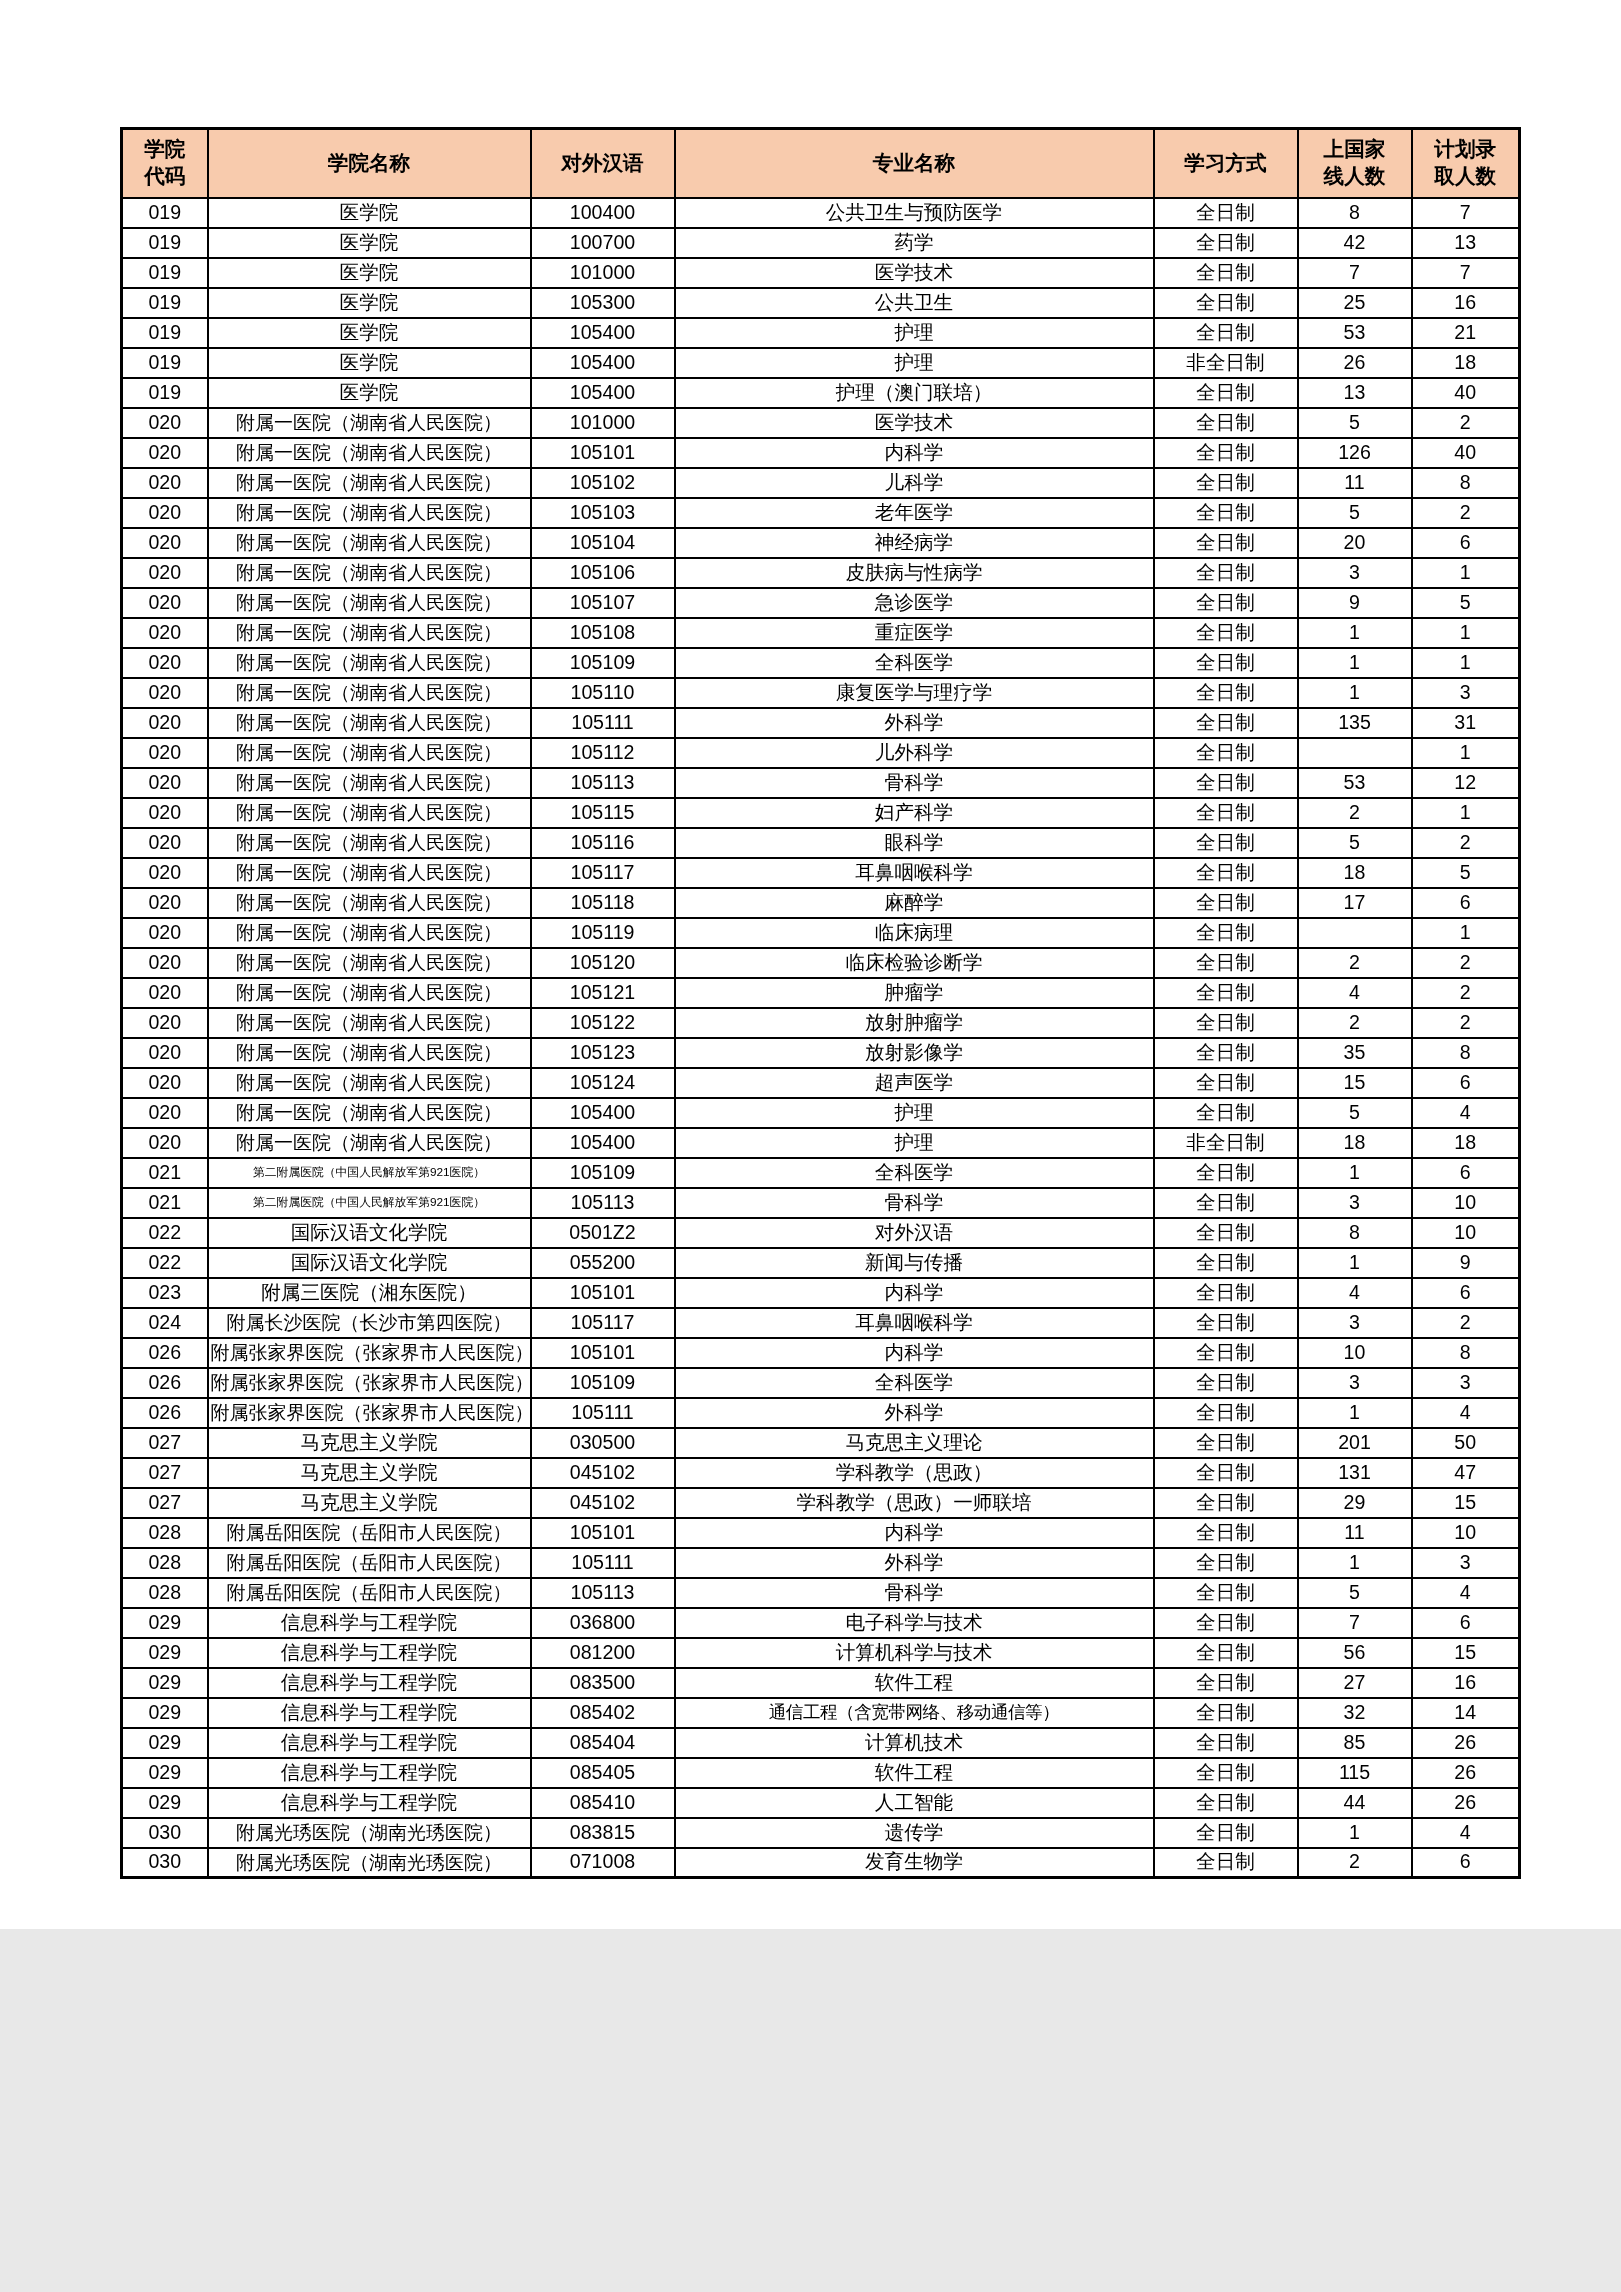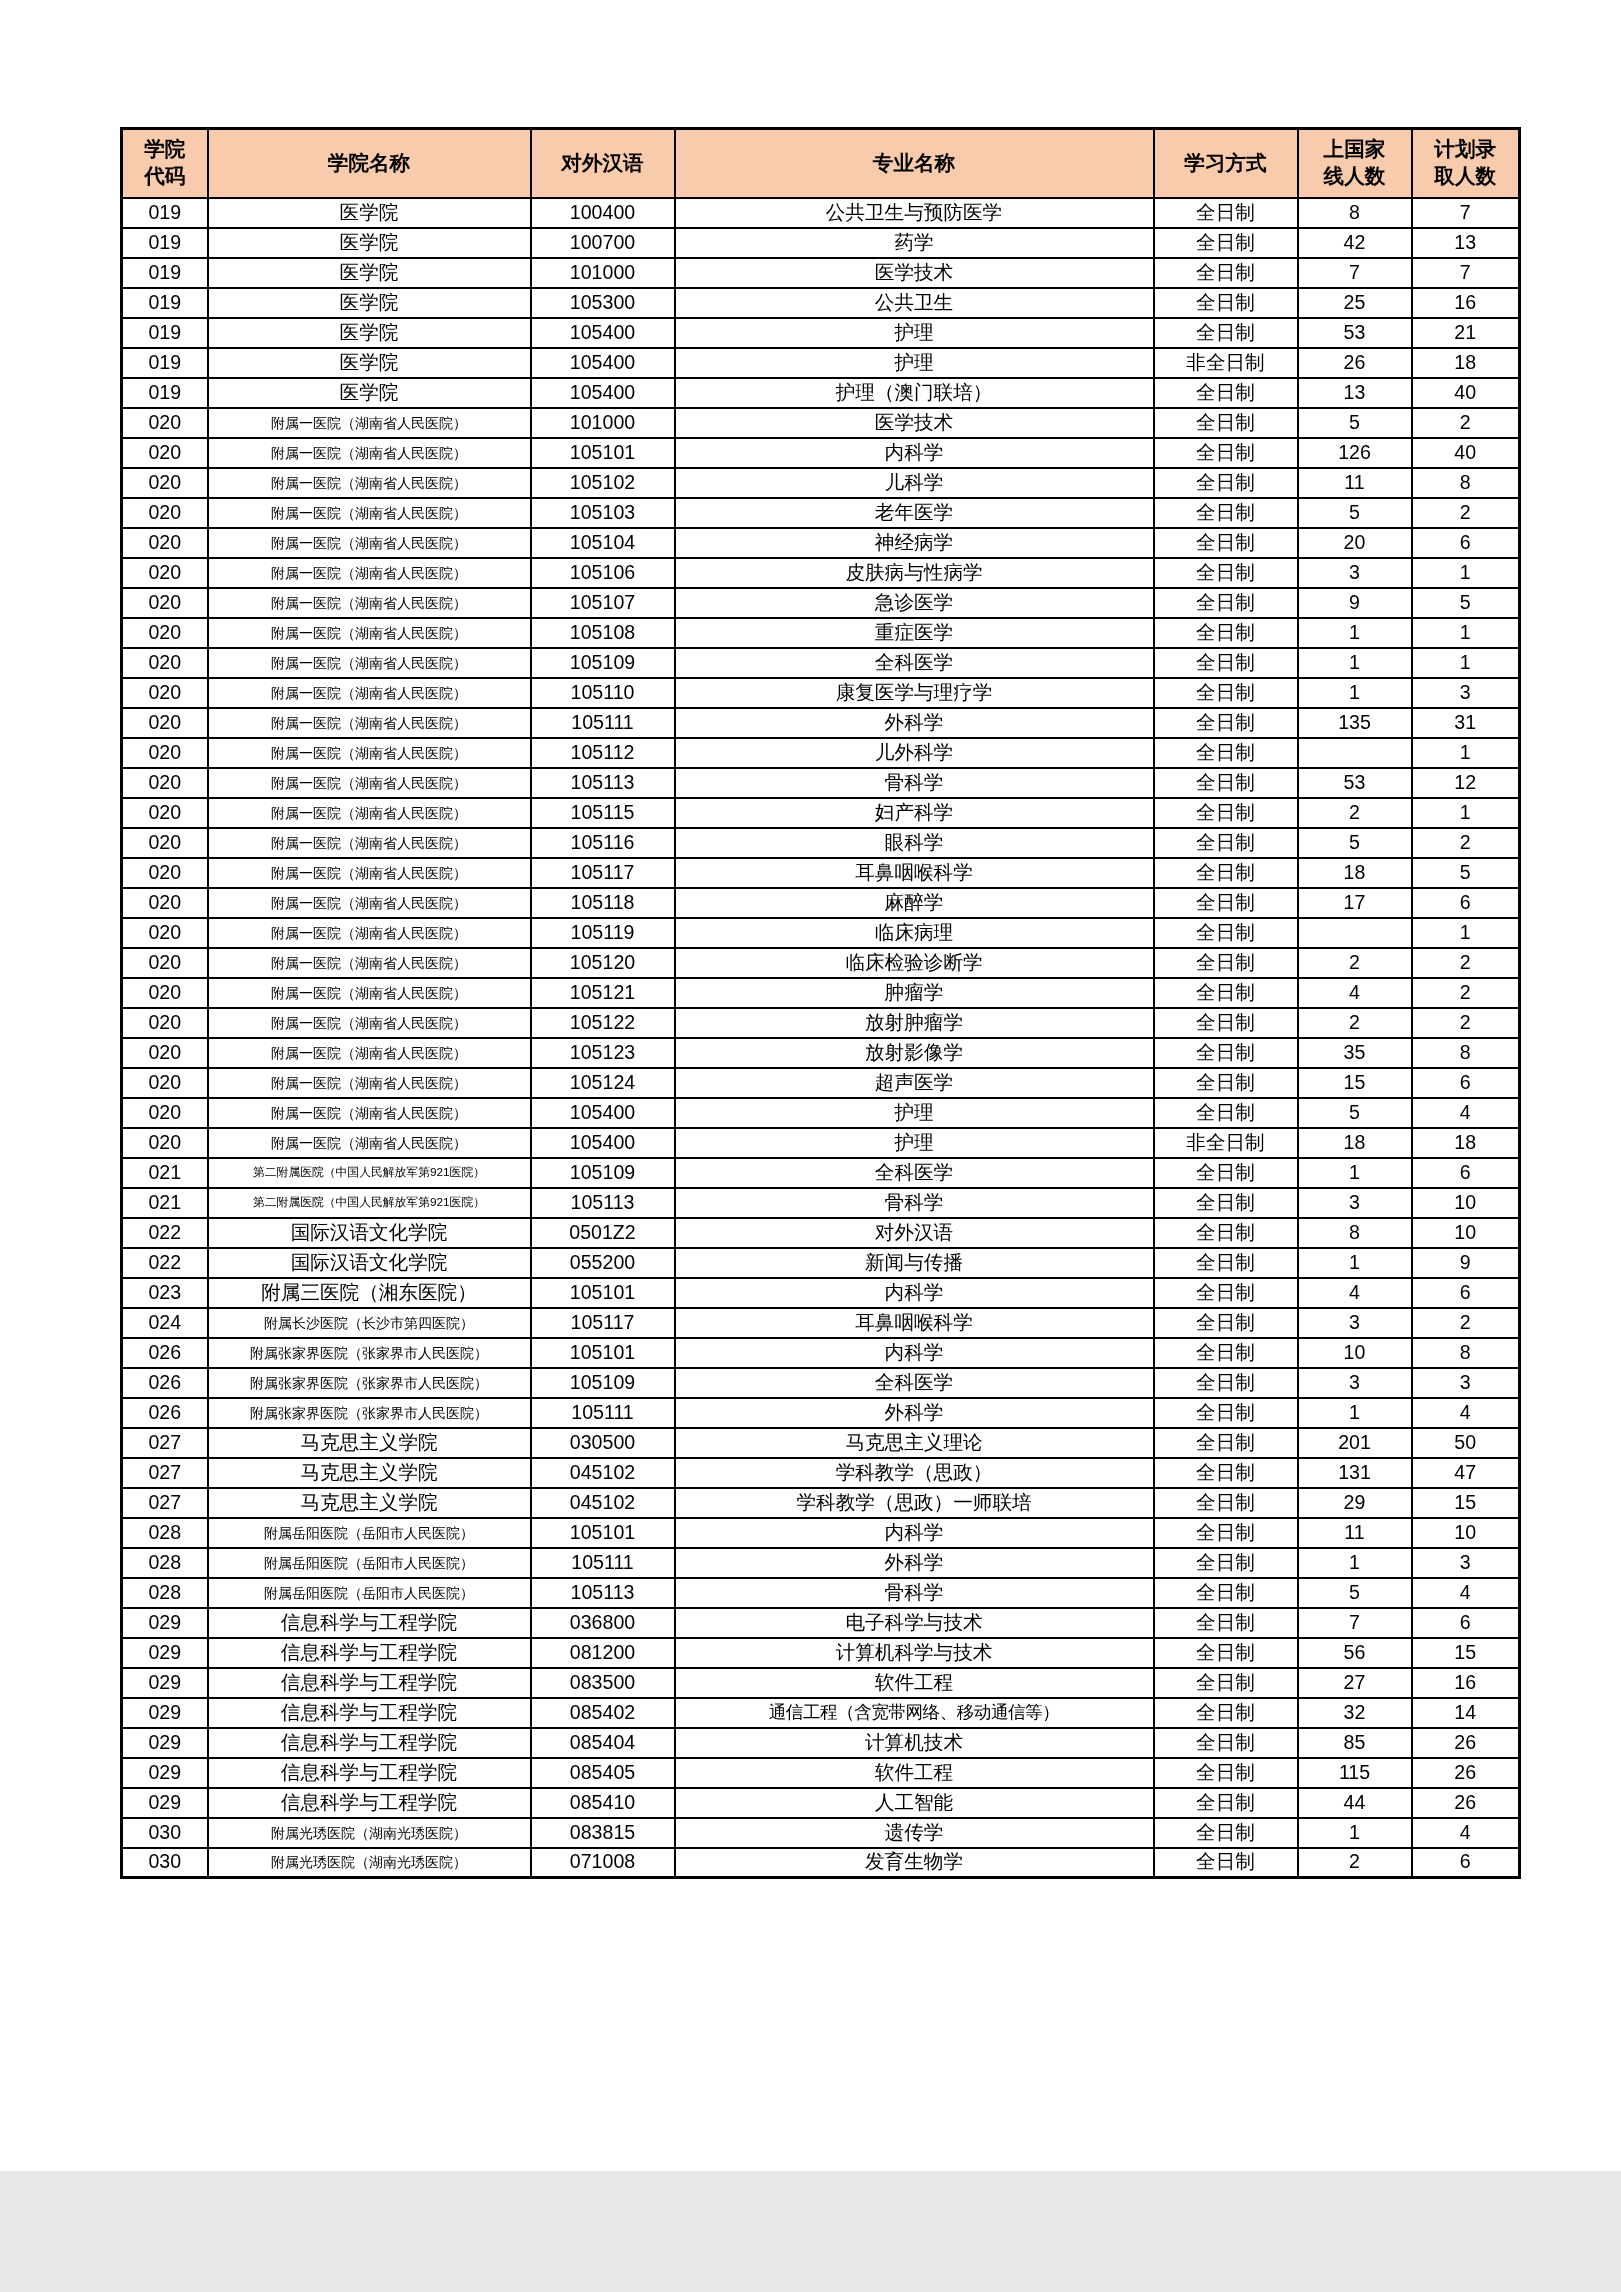--- a/index.html
+++ b/index.html
@@ -6,21 +6,21 @@
     --header-bg: #F8CBAD;
     --border-color: #000000;
     --text-color: #000000;
     --page-bg: #FFFFFF;
   }
   * { margin: 0; padding: 0; box-sizing: border-box; }
   html, body { background: #e8e8e8; }
   .doc-page {
     position: relative;
     width: 1621px;
-    height: 2171px;
+    height: 1929px;
     background: var(--page-bg);
     font-family: "Liberation Sans", "DejaVu Sans", sans-serif;
     color: var(--text-color);
     overflow: hidden;
   }
   table.data-table {
     position: absolute;
     left: 120px;
     top: 127px;
     width: 1399px;
@@ -52,21 +52,21 @@
     font-weight: bold;
     white-space: pre-line;
     line-height: 1.3;
   }
   td {
     height: 30px;
     font-size: 19.6px;
     white-space: nowrap;
     line-height: 1;
   }
-  td.sm { font-size: 14px; text-align: center; }
+  td.sm { font-size: 19px; text-align: center; }
   td.xs { font-size: 11.8px; }
   td.sm-major { font-size: 17.6px; letter-spacing: -0.5px; font-family: Liberation Serif, serif; }
   .footer {
     position: absolute;
     left: 0;
     top: 2196px;
     width: 100%;
     text-align: right;
     font-size: 21.6px;
     color: var(--text-color);

